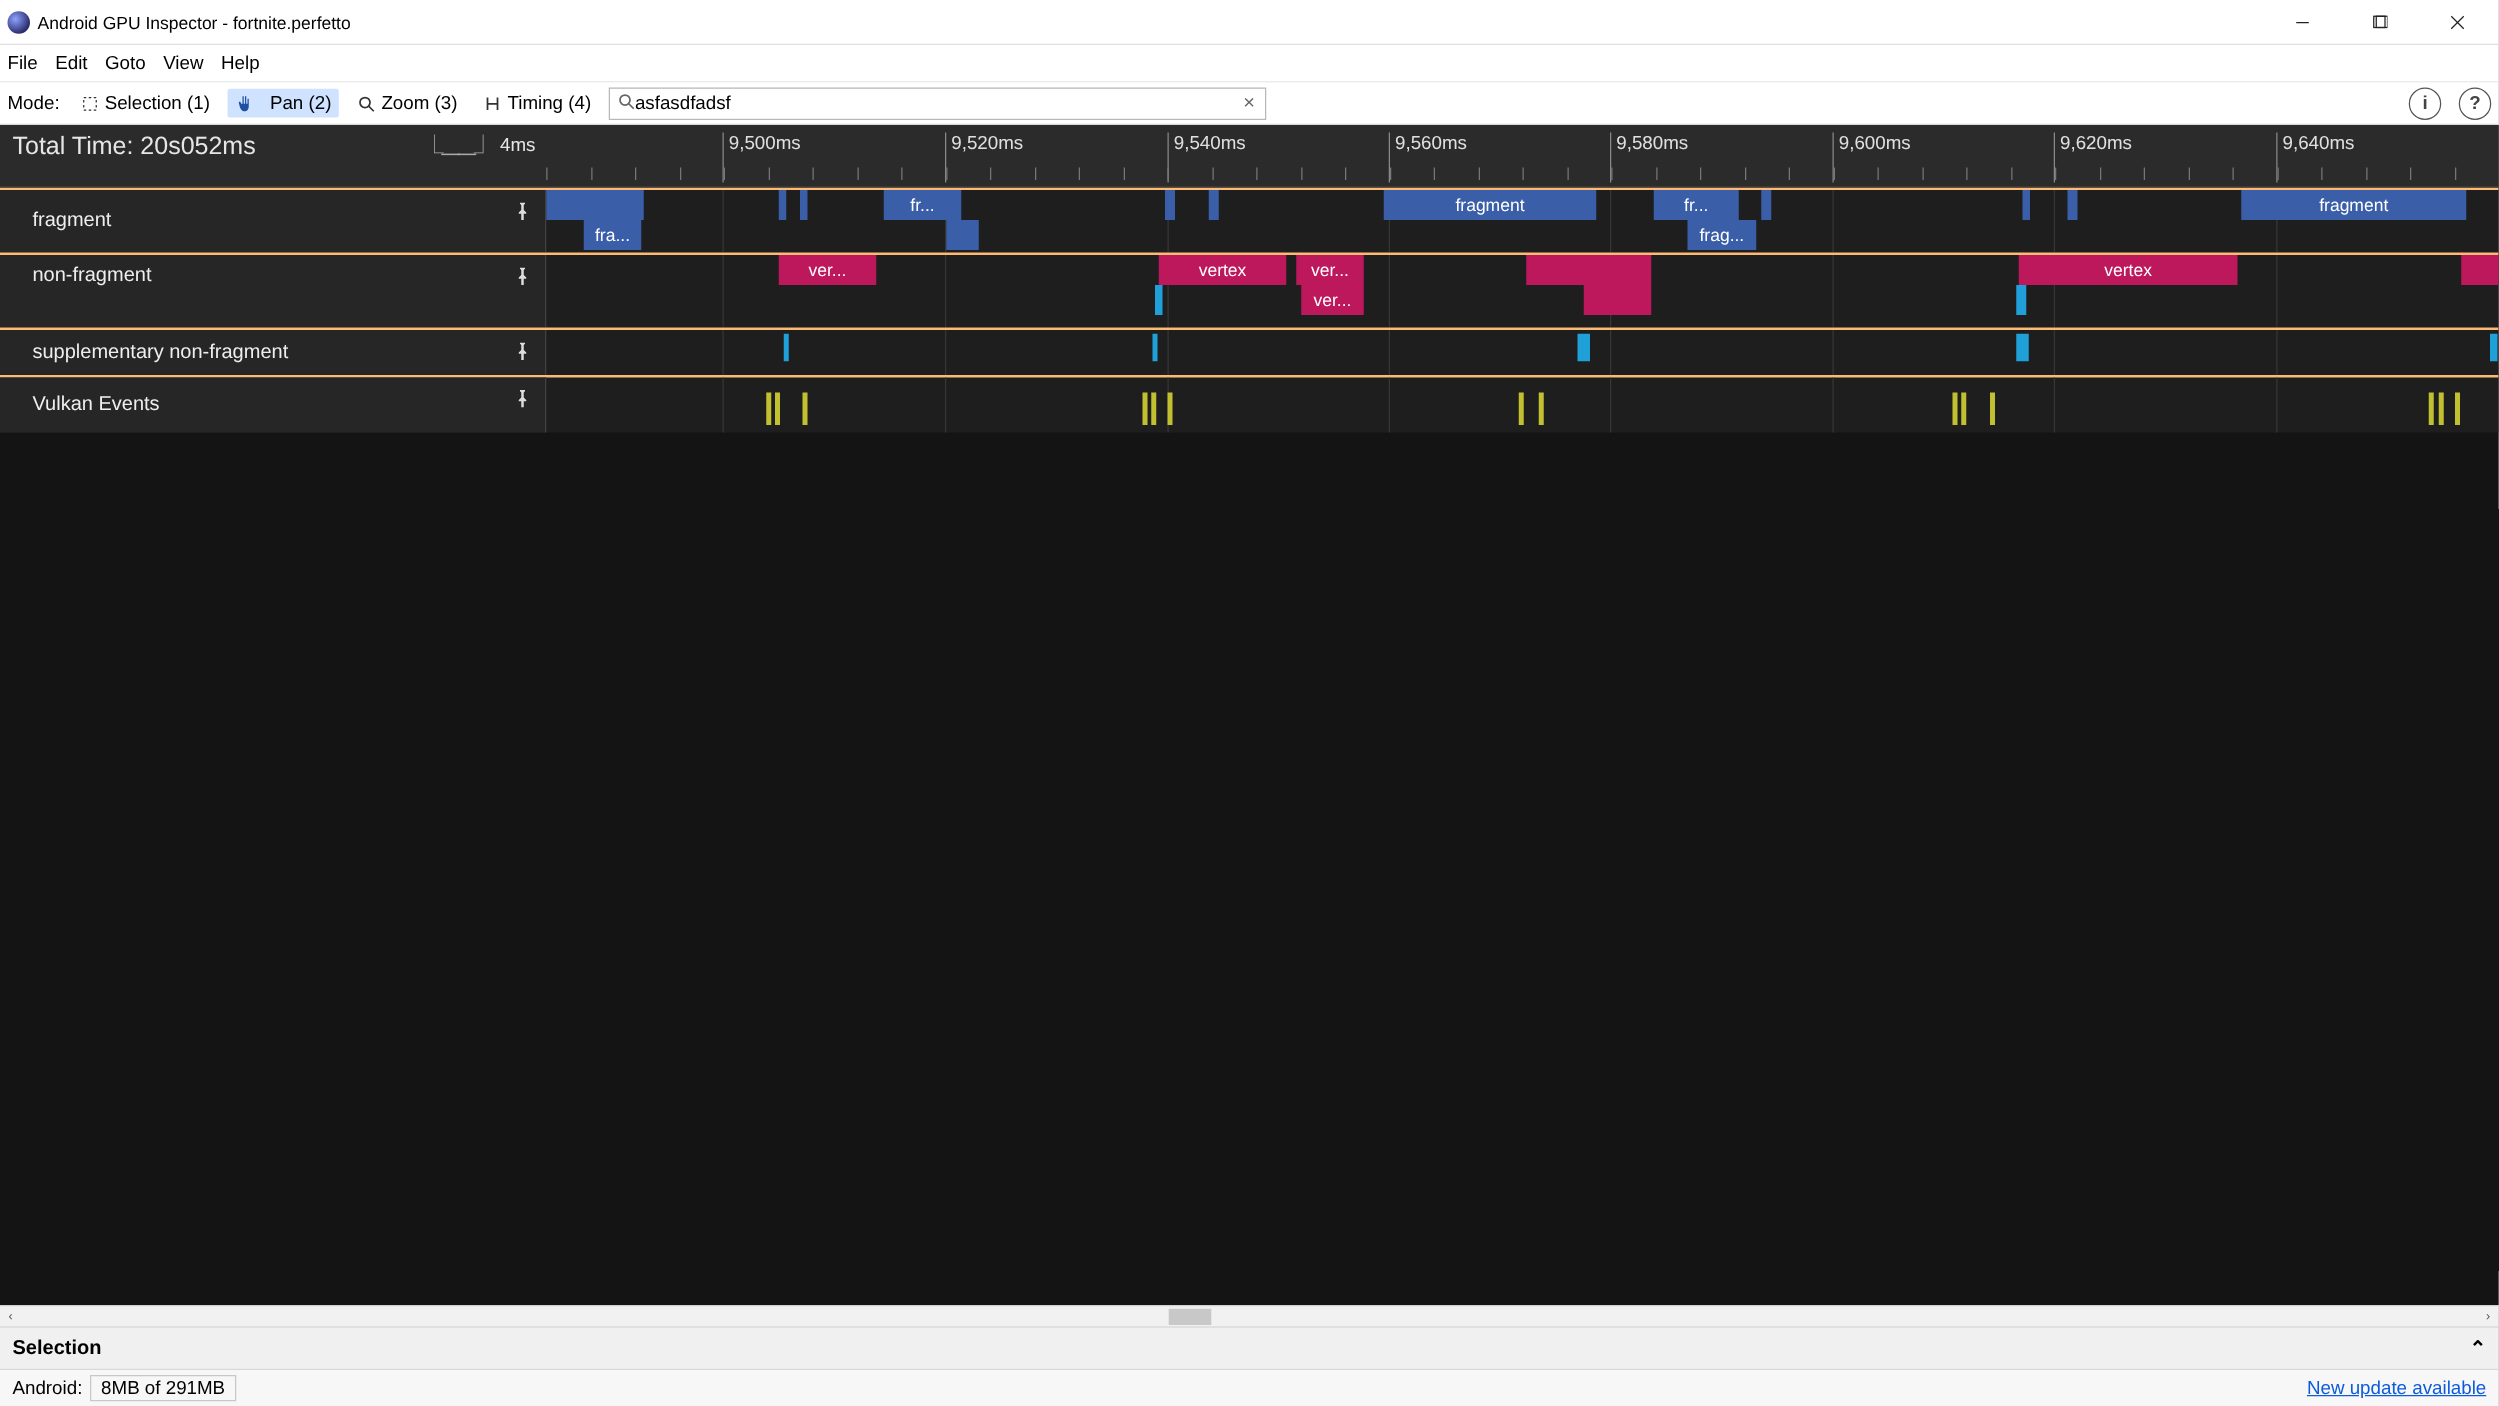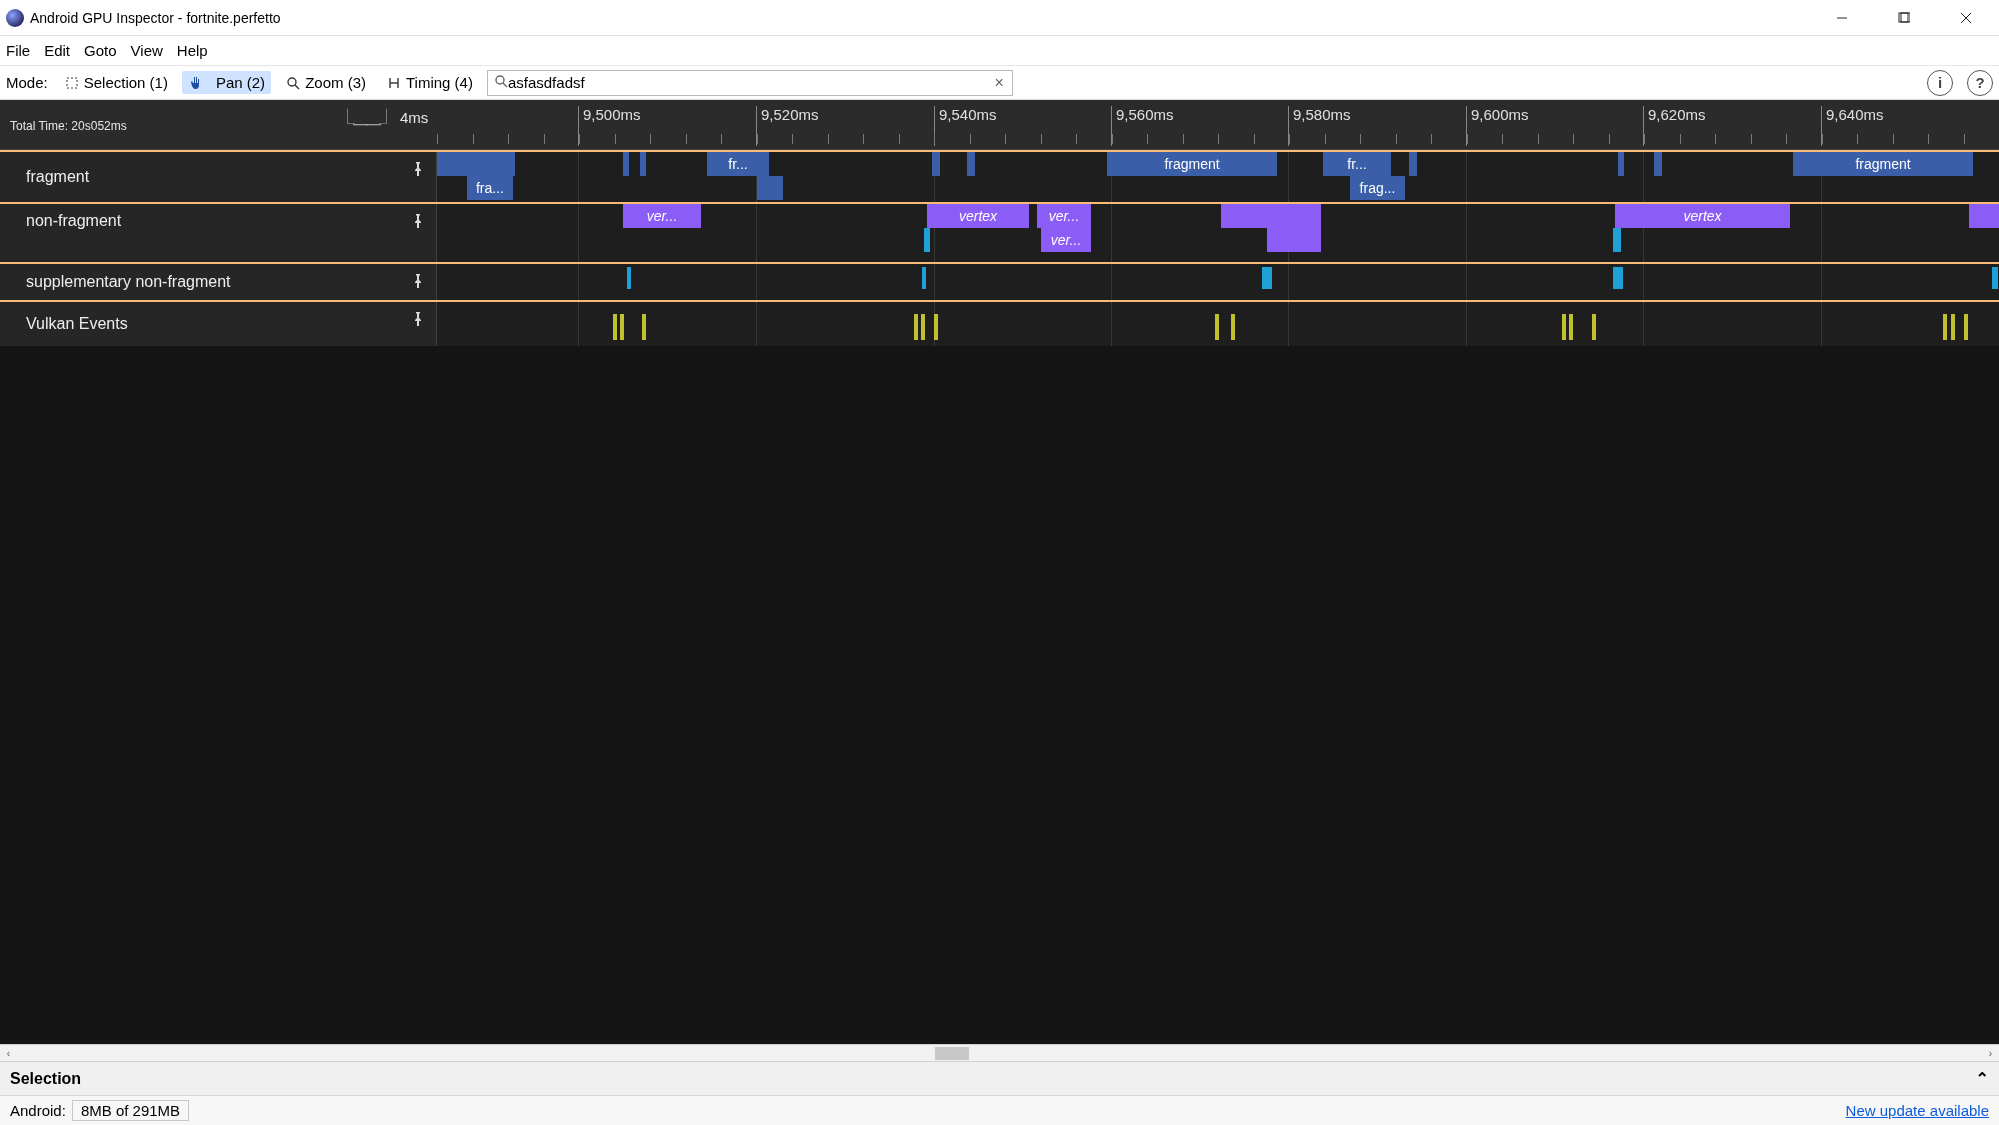--- a/index.html
+++ b/index.html
@@ -106,22 +106,22 @@
       overflow: hidden;
     }
     .ruler {
       height: 50px;
       background: #2b2b2b;
       border-bottom: 1px solid #404040;
       position: relative;
     }
     .ruler .total {
       position: absolute;
-      left: 10px; top: 19px;
-      font-size: 12px;
+      left: 10px; top: 6px;
+      font-size: 20px;
     }
     .ruler .scale {
       position: absolute;
       left: 340px; top: 8px;
       font-size: 15px;
       display: flex; align-items: center; gap: 8px;
     }
     .scale-bracket { letter-spacing: -2px; color: #aaa; }
     .ruler .tick {
       position: absolute;
@@ -185,21 +185,21 @@
       height: 24px;
       font-size: 14px;
       color: #fff;
       display: flex;
       align-items: center;
       justify-content: center;
       overflow: hidden;
       white-space: nowrap;
     }
     .ev-frag { background: #3a5fa8; }
-    .ev-vert { background: #8b5cf6; font-style: italic; }
+    .ev-vert { background: #be185d; }
     .ev-supp { background: #20a0d8; }
     .ev-vulk { background: #c0c030; }
     
     .hscroll {
       height: 17px;
       background: #f1f1f1;
       border-top: 1px solid #d0d0d0;
       position: relative;
     }
     .hscroll .arrow-l,

